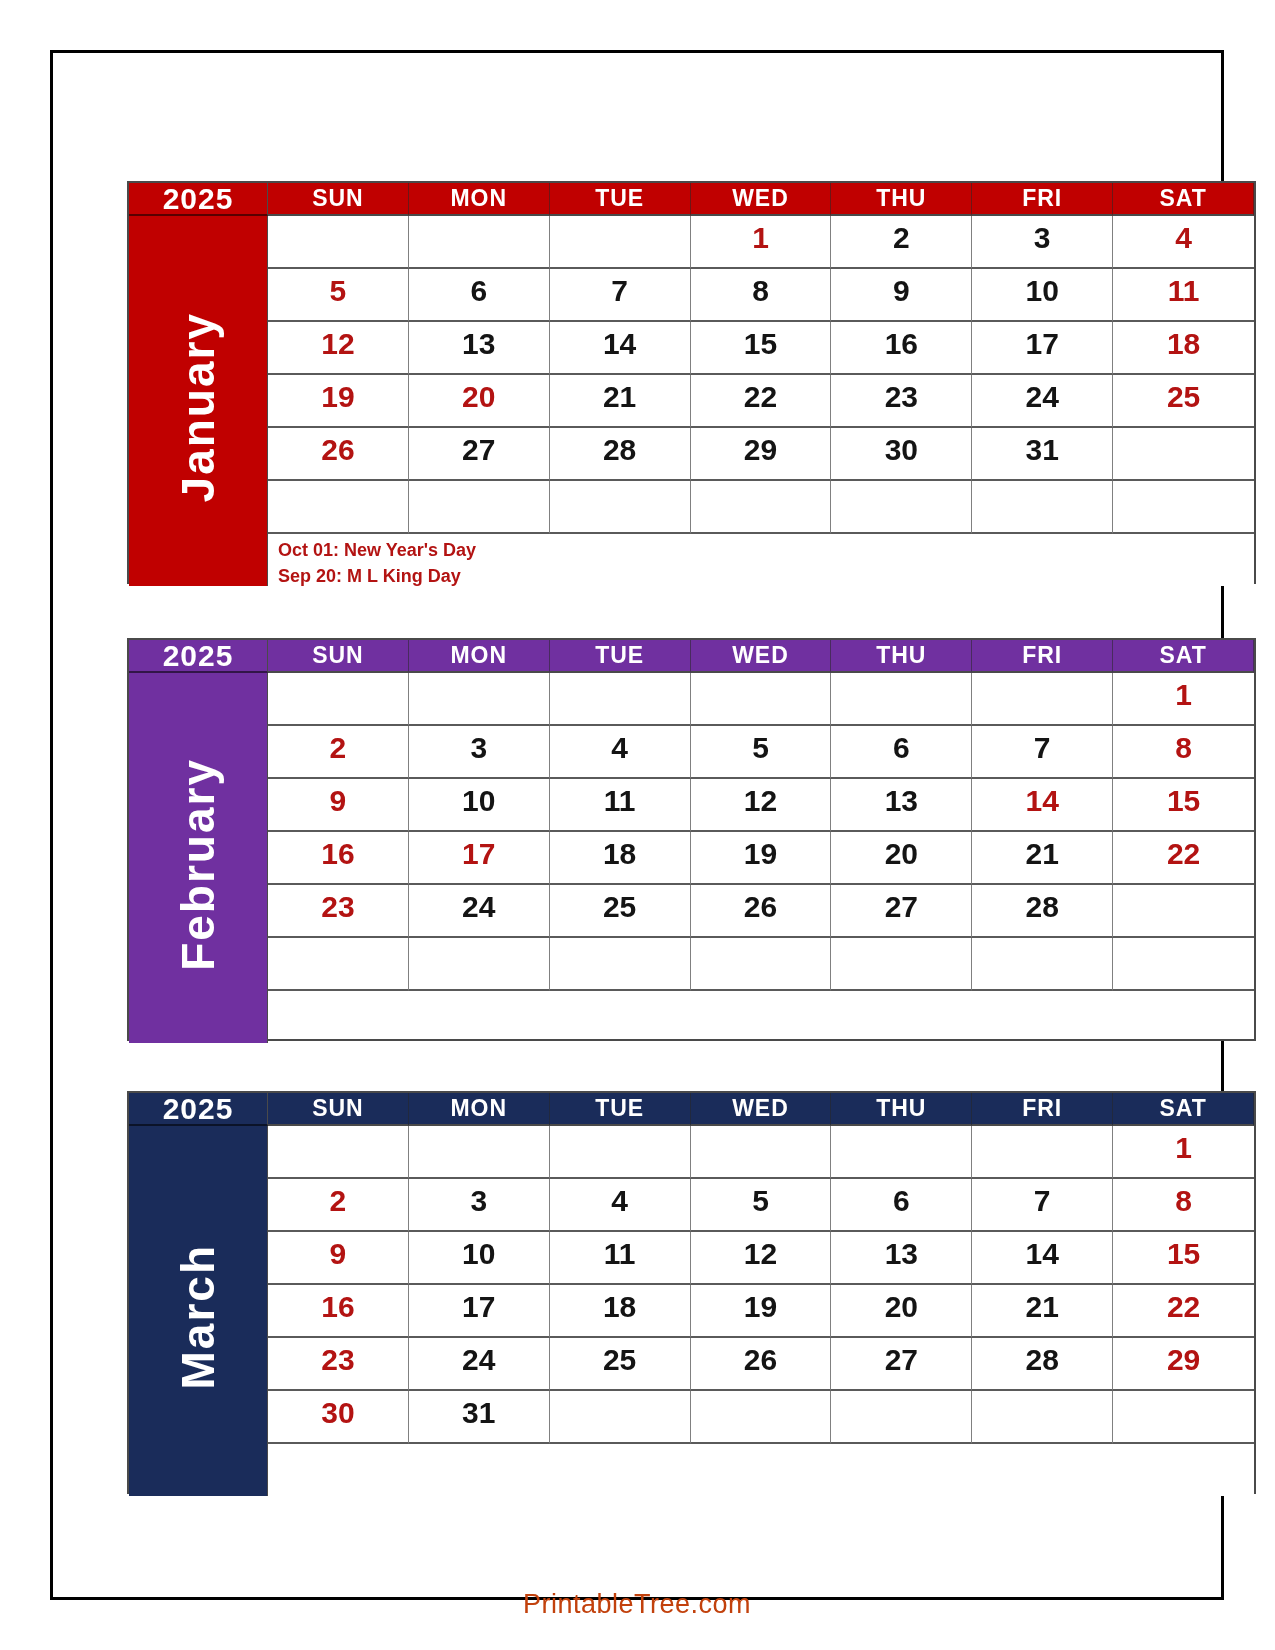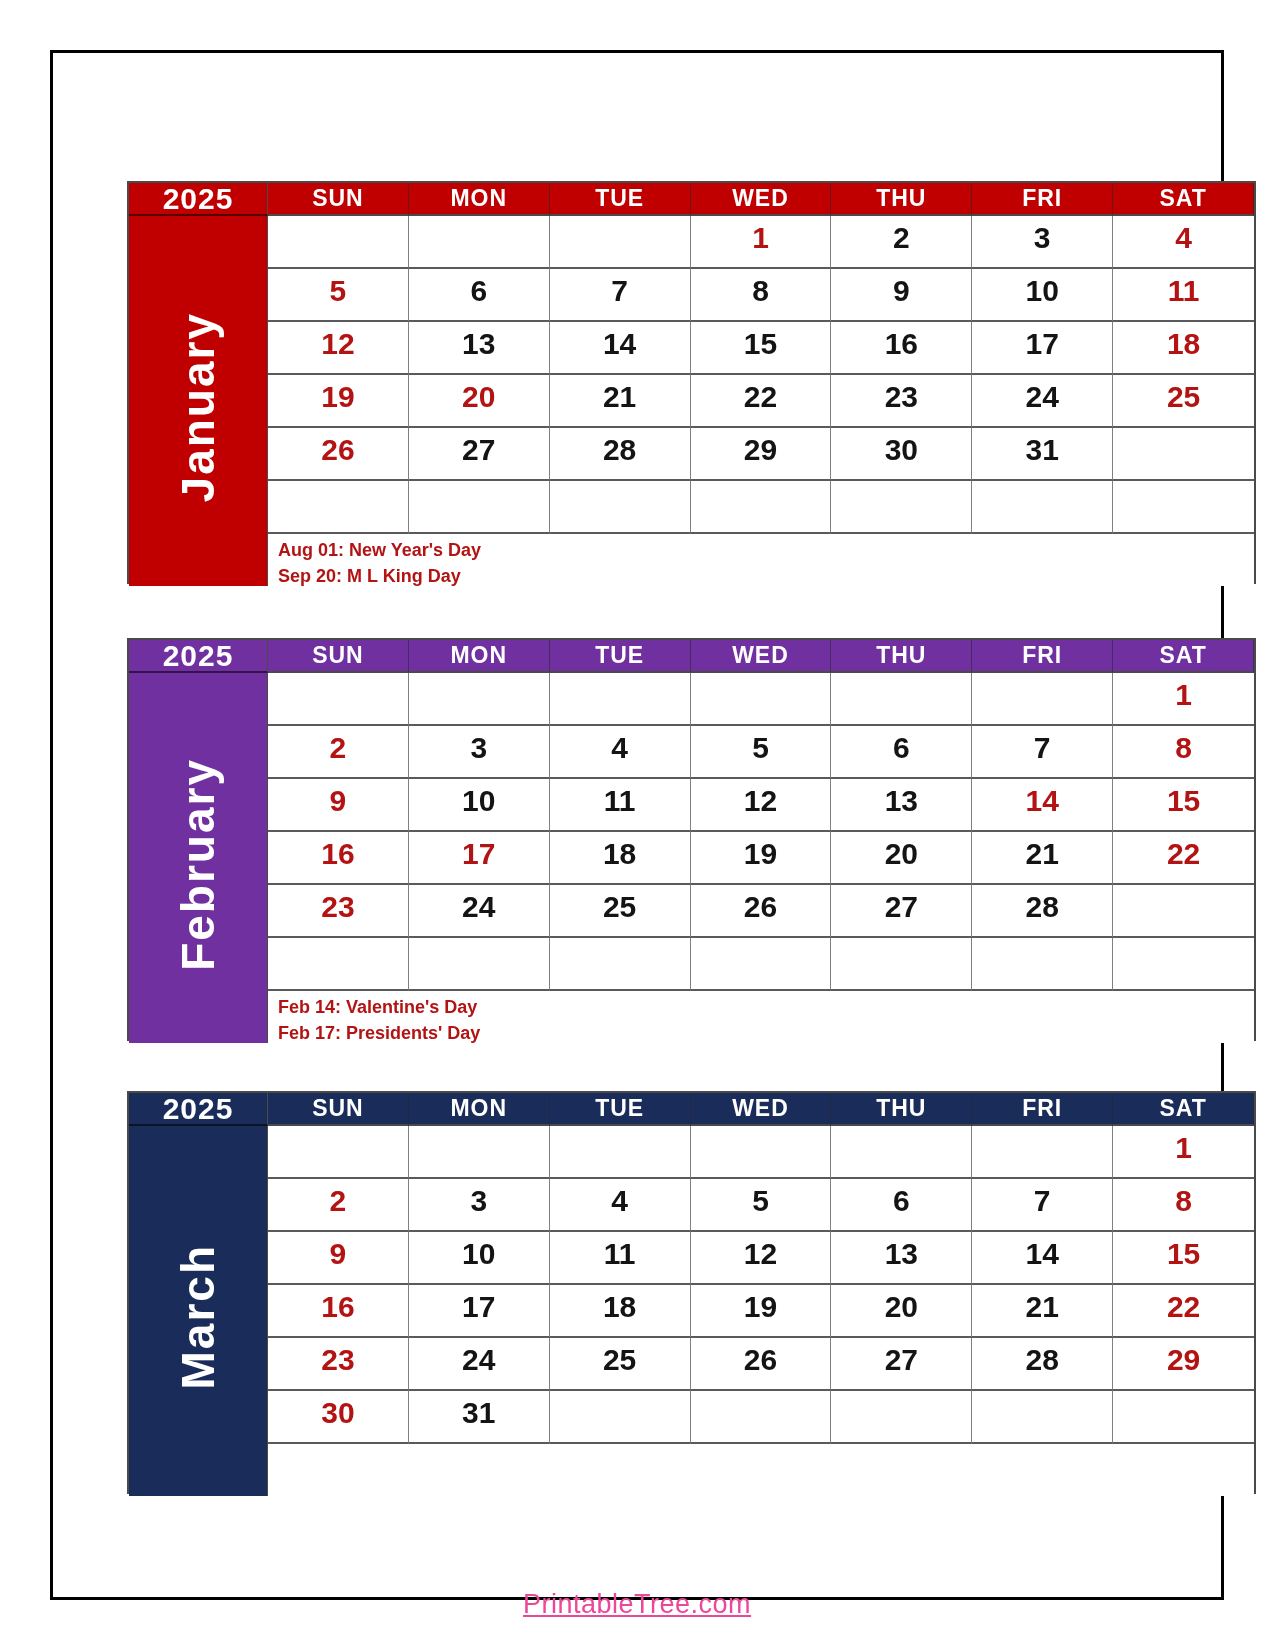--- a/index.html
+++ b/index.html
@@ -85,39 +85,38 @@
     font-size:18px; font-weight:700;
     line-height:1.42;
   }
 
   .site-footer {
     position:absolute; left:0; top:1536px; width:100%;
     text-align:center;
   }
   .site-link {
     font-size:27px;
-    color:#ec4899;
-    text-decoration:underline;
+    color:#c2410c;
     letter-spacing:0.5px;
     cursor:pointer;
     margin-top:8px;
   }
 </style>
 </head>
 <body>
 
 <div class="page-frame">
 
   <section class="month-block month-jan" style="--theme: #c00000;">
     <div class="year-cell">2025</div>
     <div class="month-sidebar">
       <span class="month-name">January</span>
     </div>
     <div class="holiday-cell">
-        <div class="holiday-line">Aug 01: New Year's Day</div>
+        <div class="holiday-line">Oct 01: New Year's Day</div>
         <div class="holiday-line">Sep 20: M L King Day</div>
       </div>
   <div class="weekday-cell" style="grid-area: 1 / 2;">SUN</div>
       <div class="weekday-cell" style="grid-area: 1 / 3;">MON</div>
       <div class="weekday-cell" style="grid-area: 1 / 4;">TUE</div>
       <div class="weekday-cell" style="grid-area: 1 / 5;">WED</div>
       <div class="weekday-cell" style="grid-area: 1 / 6;">THU</div>
       <div class="weekday-cell" style="grid-area: 1 / 7;">FRI</div>
       <div class="weekday-cell" style="grid-area: 1 / 8;">SAT</div>
       <div class="day-cell" style="grid-area: 2 / 2;"></div>
@@ -162,24 +161,20 @@
       <div class="day-cell" style="grid-area: 7 / 6;"></div>
       <div class="day-cell" style="grid-area: 7 / 7;"></div>
       <div class="day-cell col-last" style="grid-area: 7 / 8;"></div>
     </section>
 
   <section class="month-block month-feb" style="--theme: #7030a0;">
     <div class="year-cell">2025</div>
     <div class="month-sidebar">
       <span class="month-name">February</span>
     </div>
-    <div class="holiday-cell">
-        <div class="holiday-line">Feb 14: Valentine's Day</div>
-        <div class="holiday-line">Feb 17: Presidents' Day</div>
-      </div>
   <div class="weekday-cell" style="grid-area: 1 / 2;">SUN</div>
       <div class="weekday-cell" style="grid-area: 1 / 3;">MON</div>
       <div class="weekday-cell" style="grid-area: 1 / 4;">TUE</div>
       <div class="weekday-cell" style="grid-area: 1 / 5;">WED</div>
       <div class="weekday-cell" style="grid-area: 1 / 6;">THU</div>
       <div class="weekday-cell" style="grid-area: 1 / 7;">FRI</div>
       <div class="weekday-cell" style="grid-area: 1 / 8;">SAT</div>
       <div class="day-cell" style="grid-area: 2 / 2;"></div>
       <div class="day-cell" style="grid-area: 2 / 3;"></div>
       <div class="day-cell" style="grid-area: 2 / 4;"></div>

